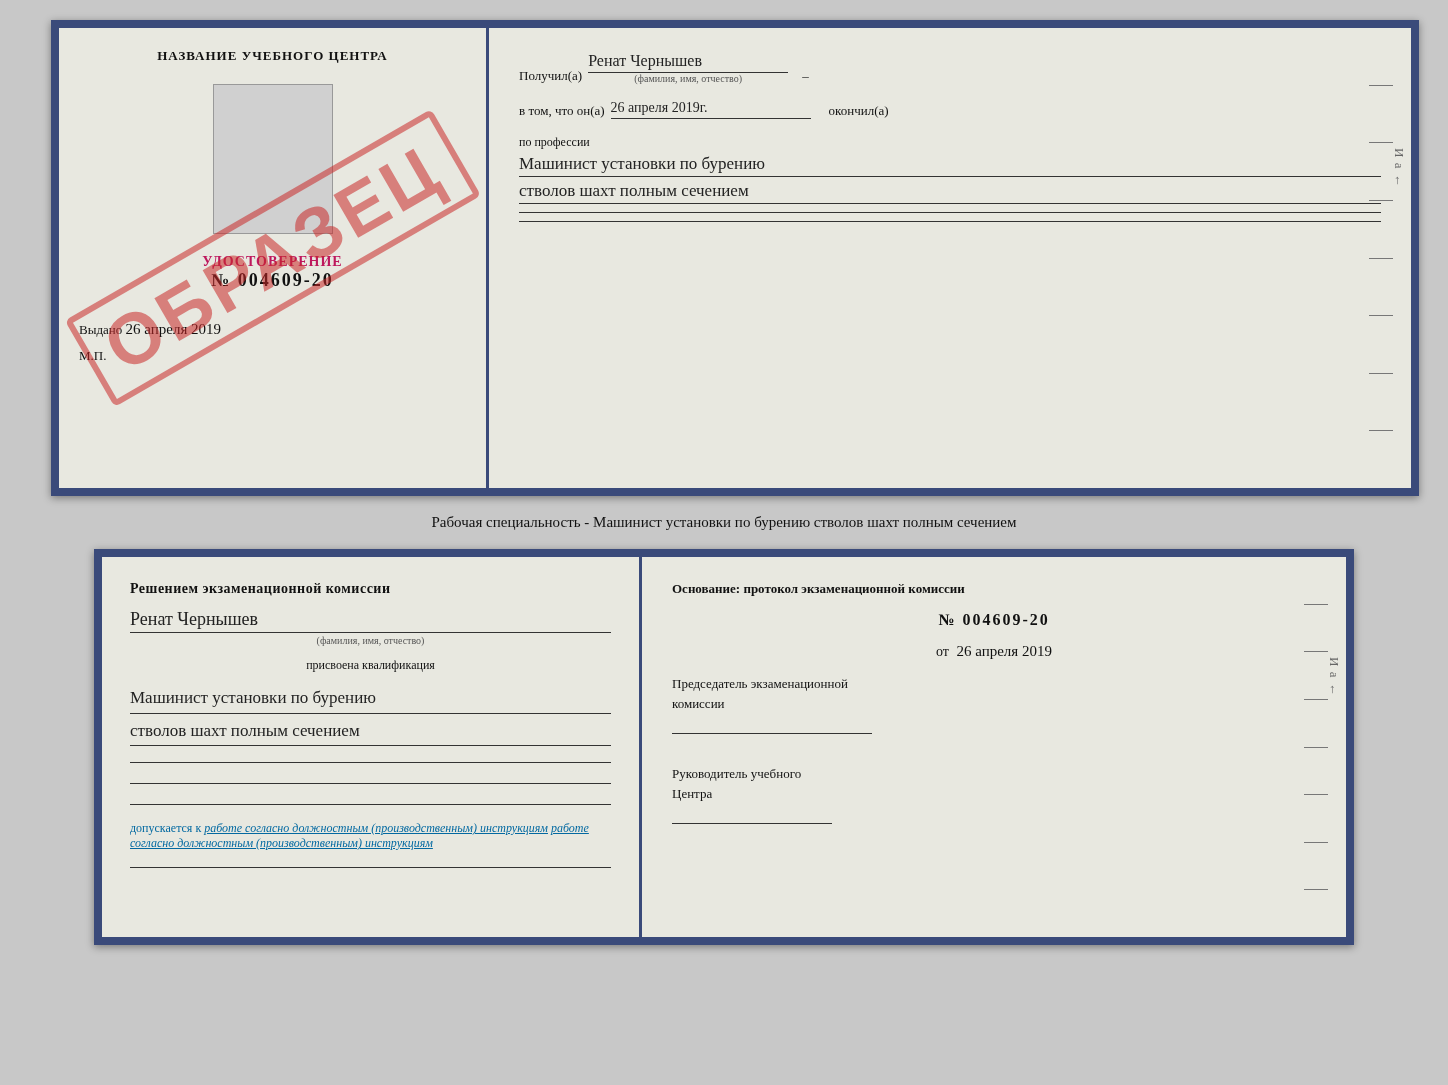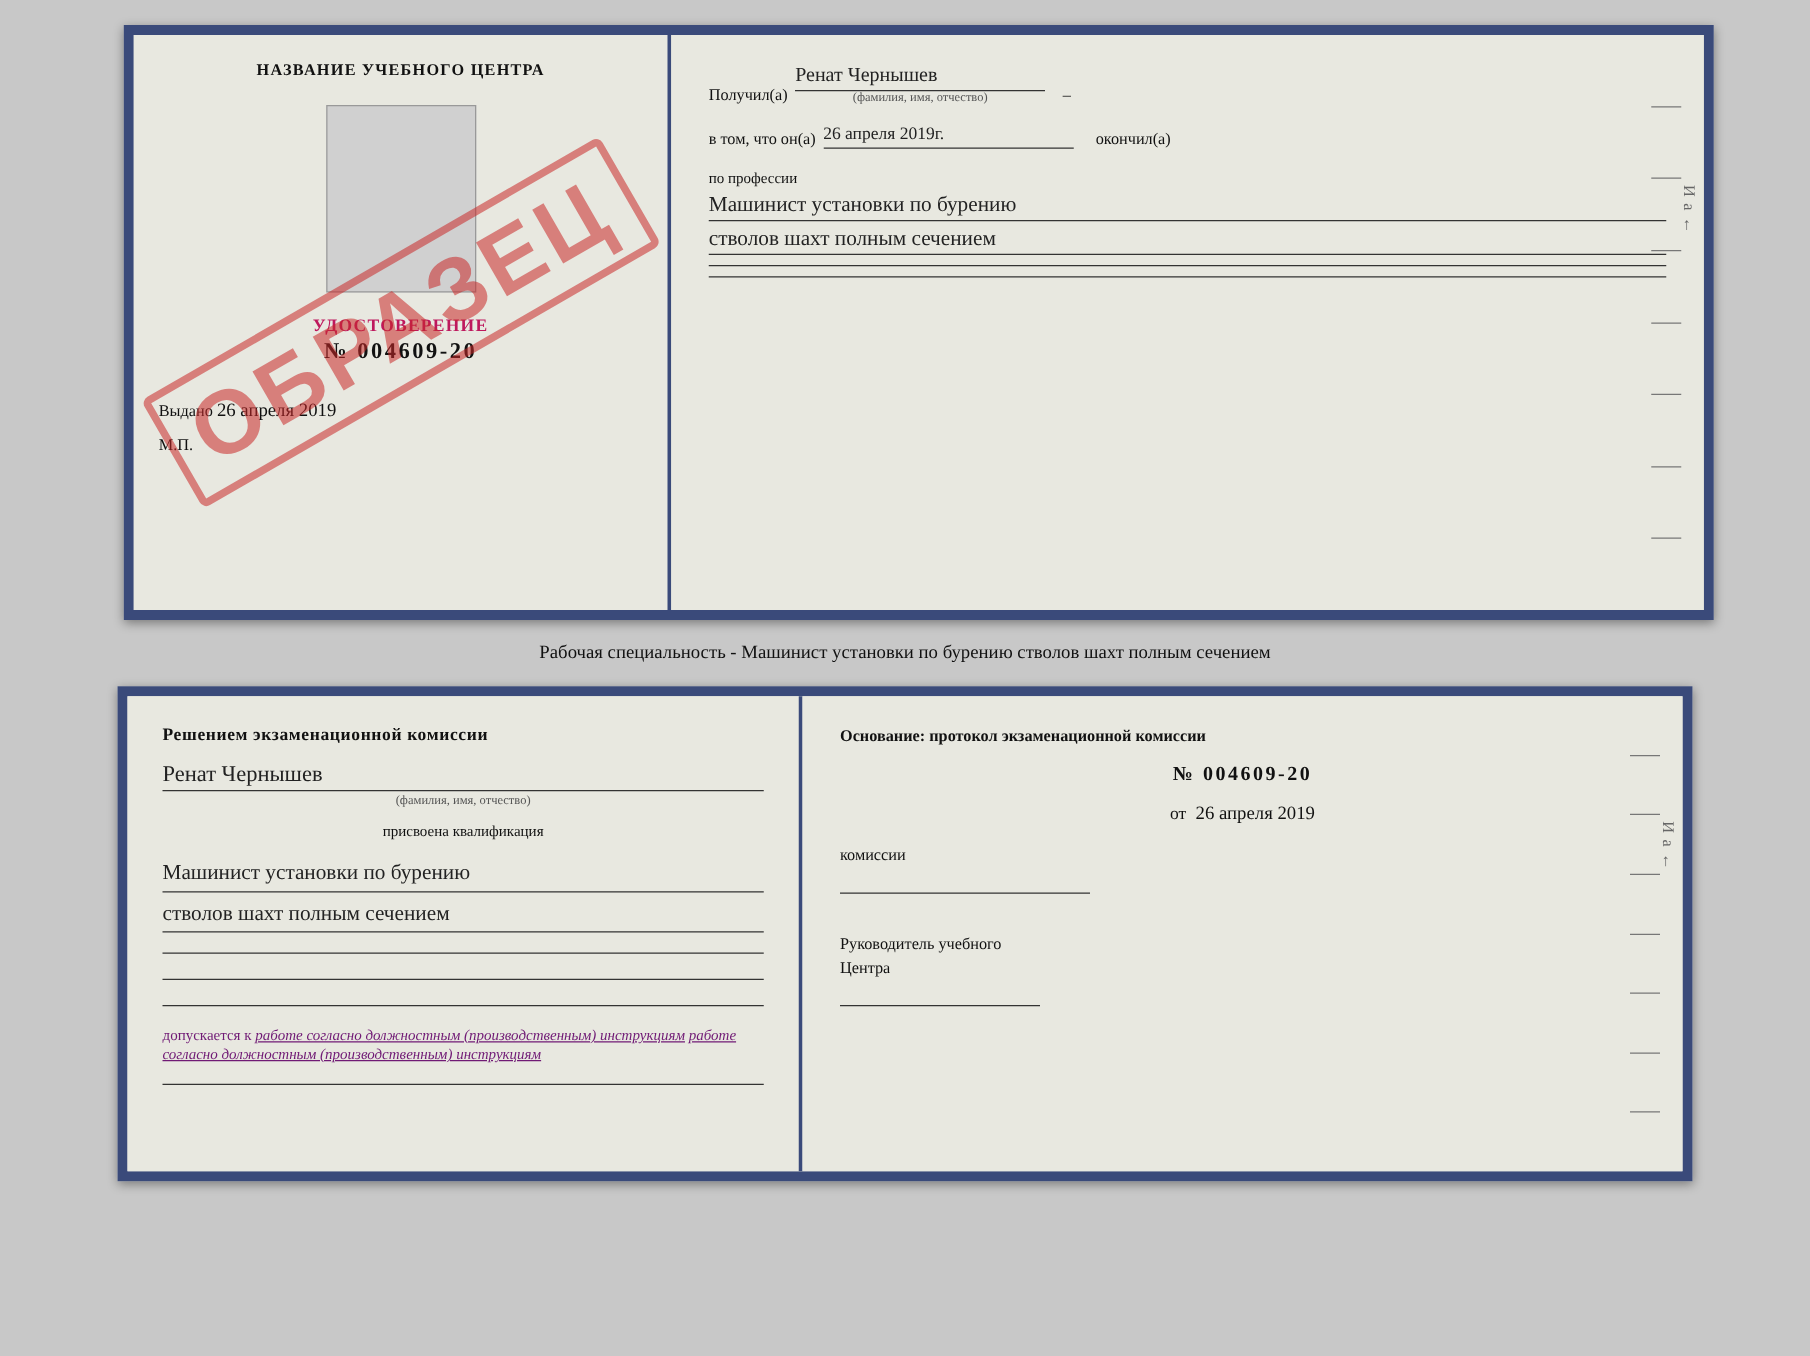--- a/index.html
+++ b/index.html
@@ -18,21 +18,21 @@
       display: flex;
       flex-direction: column;
       align-items: center;
       width: 100%;
       gap: 12px;
     }
 
     
     .certificate-top {
       display: flex;
-      width: 1272px;
+      width: 1368px;
       background: #e8e8e0;
       border: 8px solid #3a4a7a;
       box-shadow: 0 2px 8px rgba(0,0,0,0.4);
       position: relative;
       margin-left: 22px;
     }
 
     
     .cert-left {
       width: 430px;
@@ -258,21 +258,21 @@
 
     .bottom-underline {
       border-bottom: 1px solid #333;
       width: 100%;
       height: 1px;
       margin: 4px 0;
     }
 
     .dopuskaetsya {
       font-size: 12px;
-      color: #701a75;
+      color: #0369a1;
     }
 
     .dopuskaetsya-val {
       font-style: italic;
       text-decoration: underline;
     }
 
     .osnov-block {
       font-size: 13px;
       color: #111;
@@ -409,20 +409,21 @@
 
     <div class="cert-bottom-right">
       <div class="osnov-block">Основание: протокол экзаменационной комиссии</div>
       <div class="osnov-number">№ 004609-20</div>
       <div class="osnov-date">
         <span>от</span>
         <span style="font-family:'Segoe Script','Comic Sans MS',cursive; font-size:15px; margin-left:4px;">26 апреля 2019</span>
       </div>
 
       <div class="predsedatel-block">
+        <div>Председатель экзаменационной</div>
         <div>комиссии</div>
         <div class="signature-line"></div>
       </div>
 
       <div class="rukovod-block" style="margin-top:16px;">
         <div>Руководитель учебного</div>
         <div>Центра</div>
         <div class="signature-line" style="width:160px;"></div>
       </div>
 

